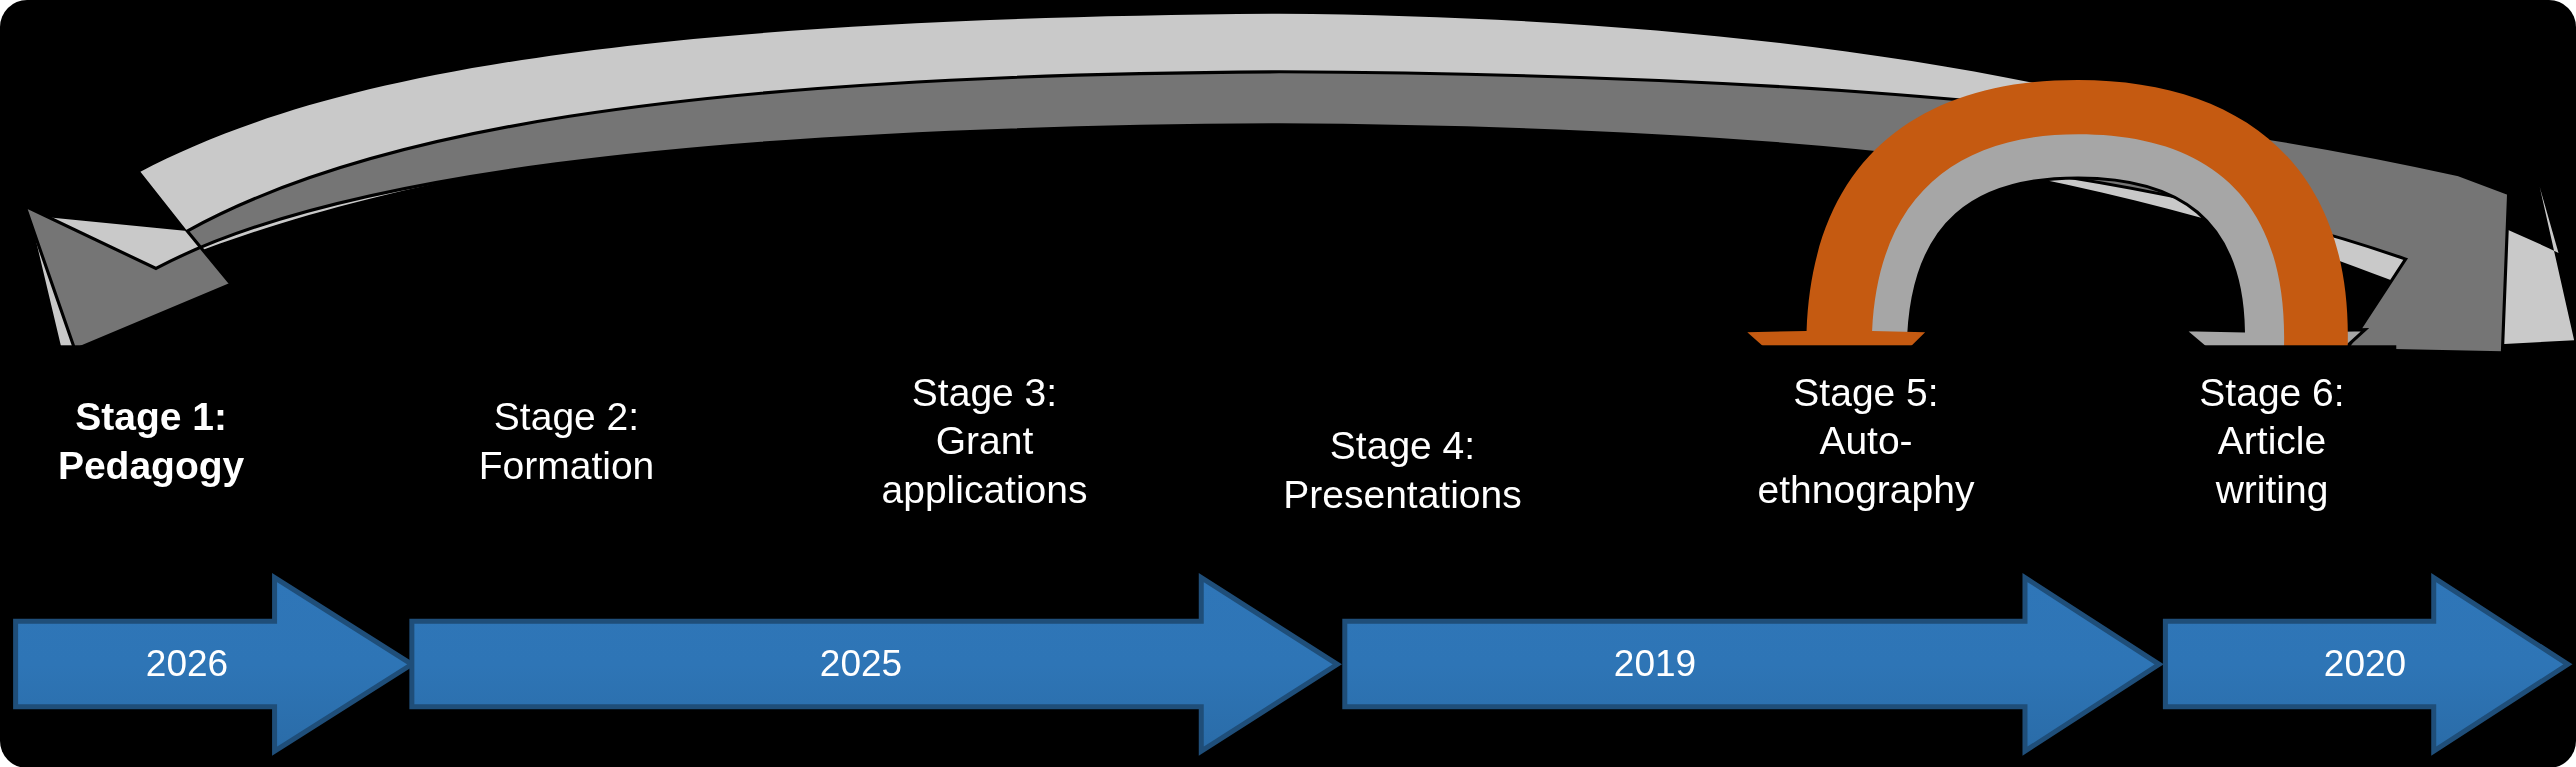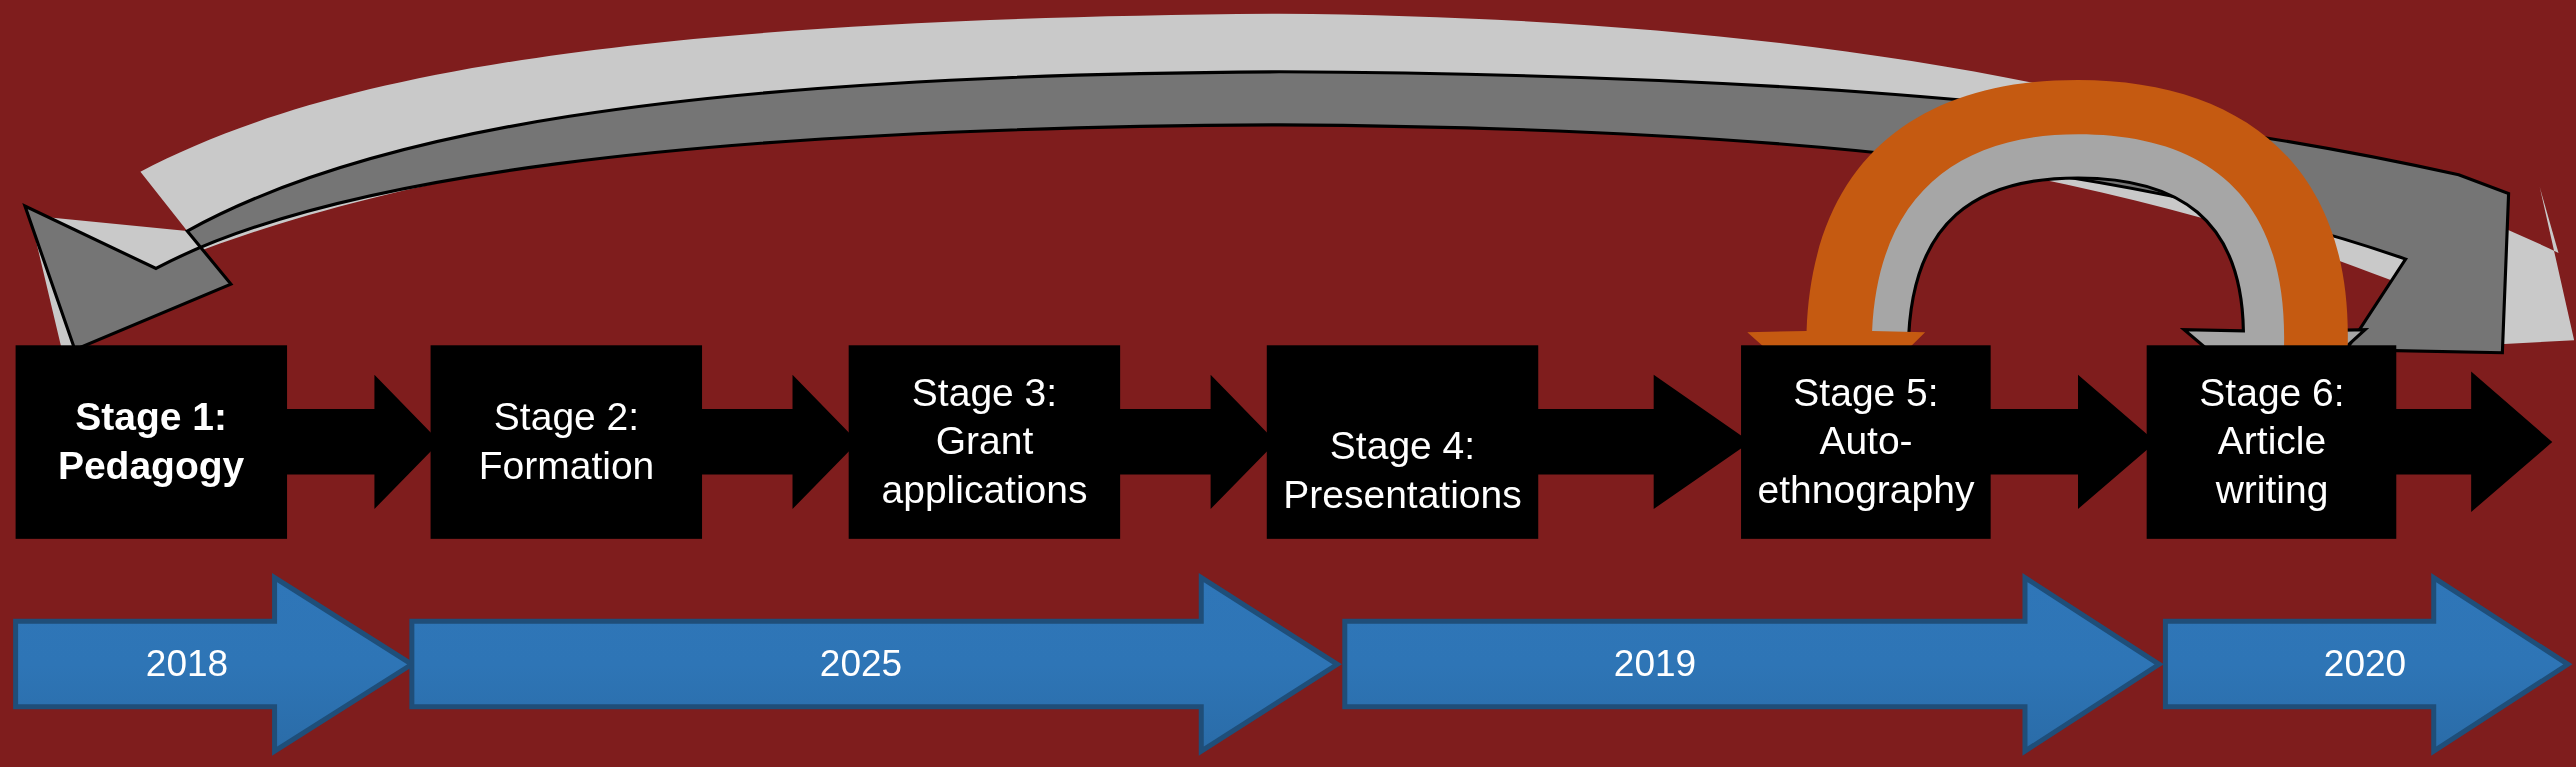--- a/index.html
+++ b/index.html
@@ -8,22 +8,23 @@
     padding: 0;
     background: #ffffff;
   }
   body {
     font-family: "Liberation Sans", sans-serif;
   }
   #stage {
     position: relative;
     width: 2576px;
     height: 768px;
-    background: #7f1d1d;
+    background: #000000;
     overflow: hidden;
+    border-radius: 27px;
   }
   #stage svg.layer {
     position: absolute;
     left: 0;
     top: 0;
     width: 2576px;
     height: 768px;
   }
   .stage-label {
     position: absolute;
@@ -174,19 +175,19 @@
       <path d="M 660 995 L 1925 995 L 1925 925 L 2143 1064 L 1925 1203 L 1925 1132 L 660 1132 Z" fill="url(#blueGrad)" stroke="#1F4E79" stroke-width="8" stroke-linejoin="miter"></path>
     </g>
     <g>
       <path d="M 2155 995 L 3245 995 L 3245 925 L 3460 1064 L 3245 1203 L 3245 1132 L 2155 1132 Z" fill="url(#blueGrad)" stroke="#1F4E79" stroke-width="8" stroke-linejoin="miter"></path>
     </g>
     <g>
       <path d="M 3470 995 L 3900 995 L 3900 925 L 4115 1064 L 3900 1203 L 3900 1132 L 3470 1132 Z" fill="url(#blueGrad)" stroke="#1F4E79" stroke-width="8" stroke-linejoin="miter"></path>
     </g>
   </svg>
 
-  <div class="year-label" style="left:112px;  top:644px; width:150px; height:40px;">2018</div>
+  <div class="year-label" style="left:112px;  top:644px; width:150px; height:40px;">2026</div>
   <div class="year-label" style="left:786px; top:644px; width:150px; height:40px;">2025</div>
   <div class="year-label" style="left:1580px; top:644px; width:150px; height:40px;">2019</div>
   <div class="year-label" style="left:2290px; top:644px; width:150px; height:40px;">2020</div>
 
 </div>
 
 
 </body></html>

